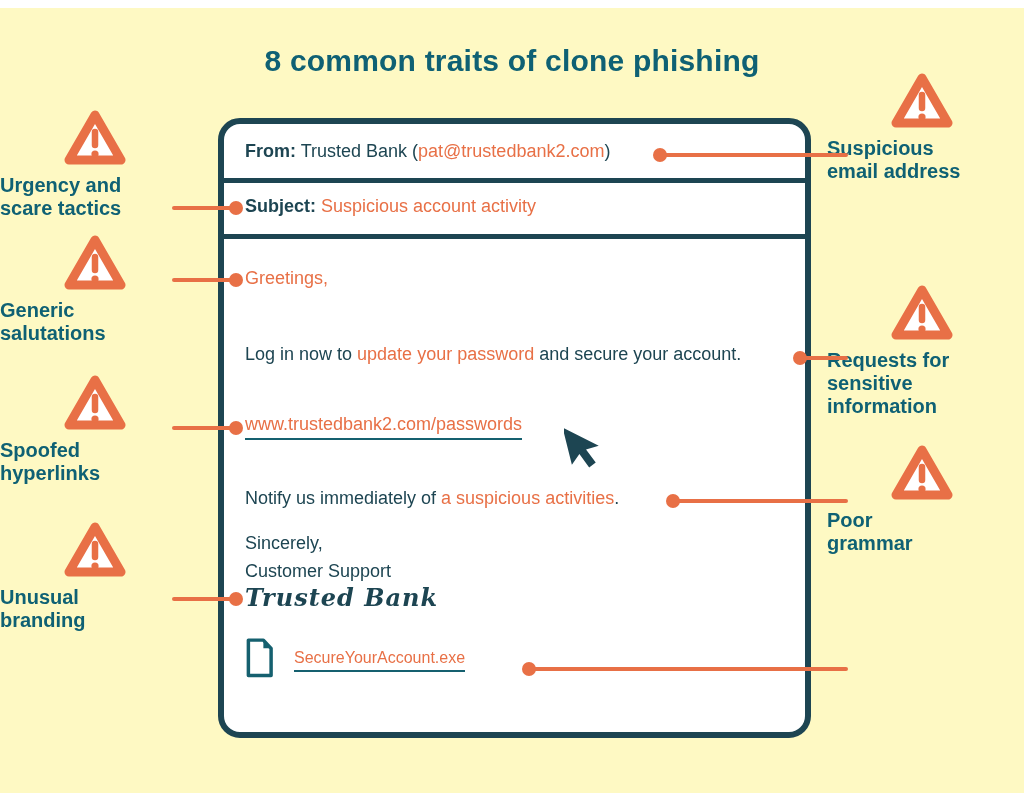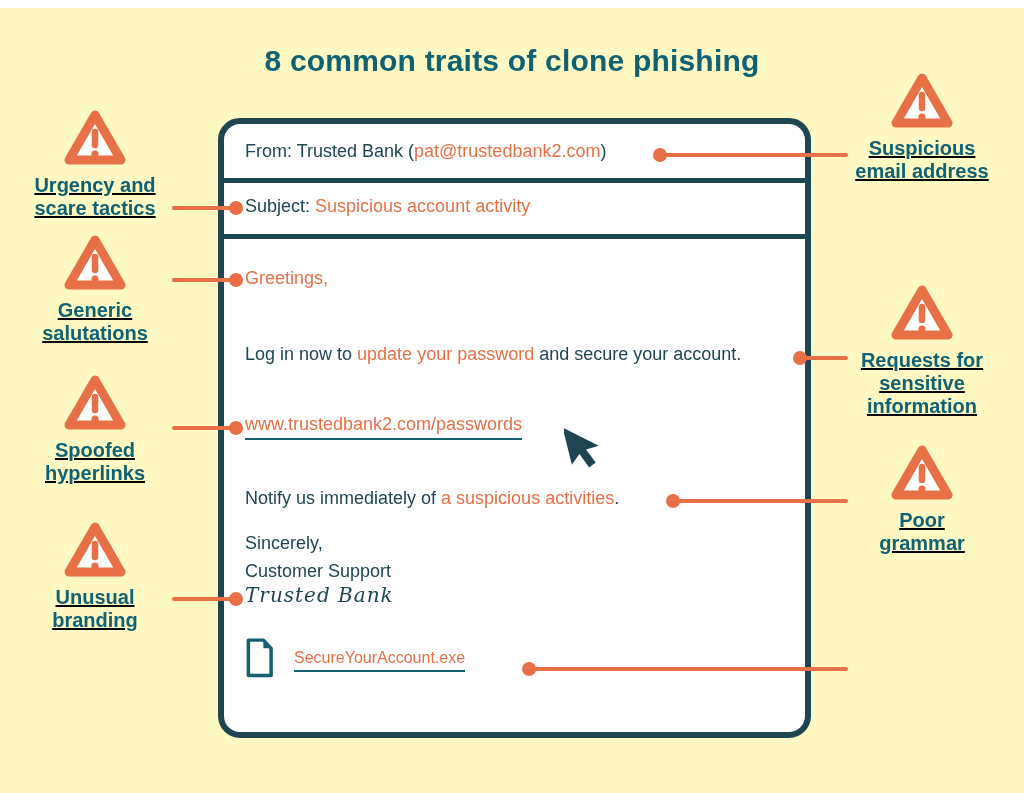--- a/index.html
+++ b/index.html
@@ -26,32 +26,32 @@
   .from-line    { top:17px; }
   .subject-line { top:72px; }
   .greeting     { top:144px; color:#e87046; }
   .body1        { top:195px; }
   .body2        { top:220px; }
   .linkline     { top:290px; }
   .notify       { top:364px; }
   .closing1     { top:409px; }
   .closing2     { top:437px; }
   .signature    { top:459px; font-family:"DejaVu Serif","Liberation Serif",serif;
-                  font-style:italic; font-weight:normal; font-size:20px; letter-spacing:1px; }
-  .bold   { font-weight:normal; }
+                  font-style:italic; font-weight:bold; font-size:24px; letter-spacing:1px; }
+  .bold   { font-weight:bold; }
   .orange { color:#e87046; }
   .link-anchor {
     color:#e87046; text-decoration:none; display:inline-block;
     border-bottom:2px solid #15606f; padding-bottom:3px;text-align:center;
   }
   .attach-row { position:absolute; left:21px; top:514px; display:flex; align-items:center; gap:20px; }
   .cursor-wrap { position:absolute; left:340px; top:297px; width:38px; height:52px; }
 
   
-  .callout { position:absolute; width:190px; text-align:center; z-index:2;text-decoration:underline; }
+  .callout { position:absolute; width:190px; z-index:2; }
   .callout .tri { display:block; margin:0 auto; }
   .callout .lbl {
     margin-top:8px; font-size:20px; font-weight:bold; color:#0f6174;
     line-height:23px; white-space:pre-line;
   }
   .co-l1 { left:0px;   top:100px; }
   .co-l2 { left:0px;   top:225px; }
   .co-l3 { left:0px;   top:365px; }
   .co-l4 { left:0px;   top:512px; }
   .co-r1 { left:827px; top:63px;  }

